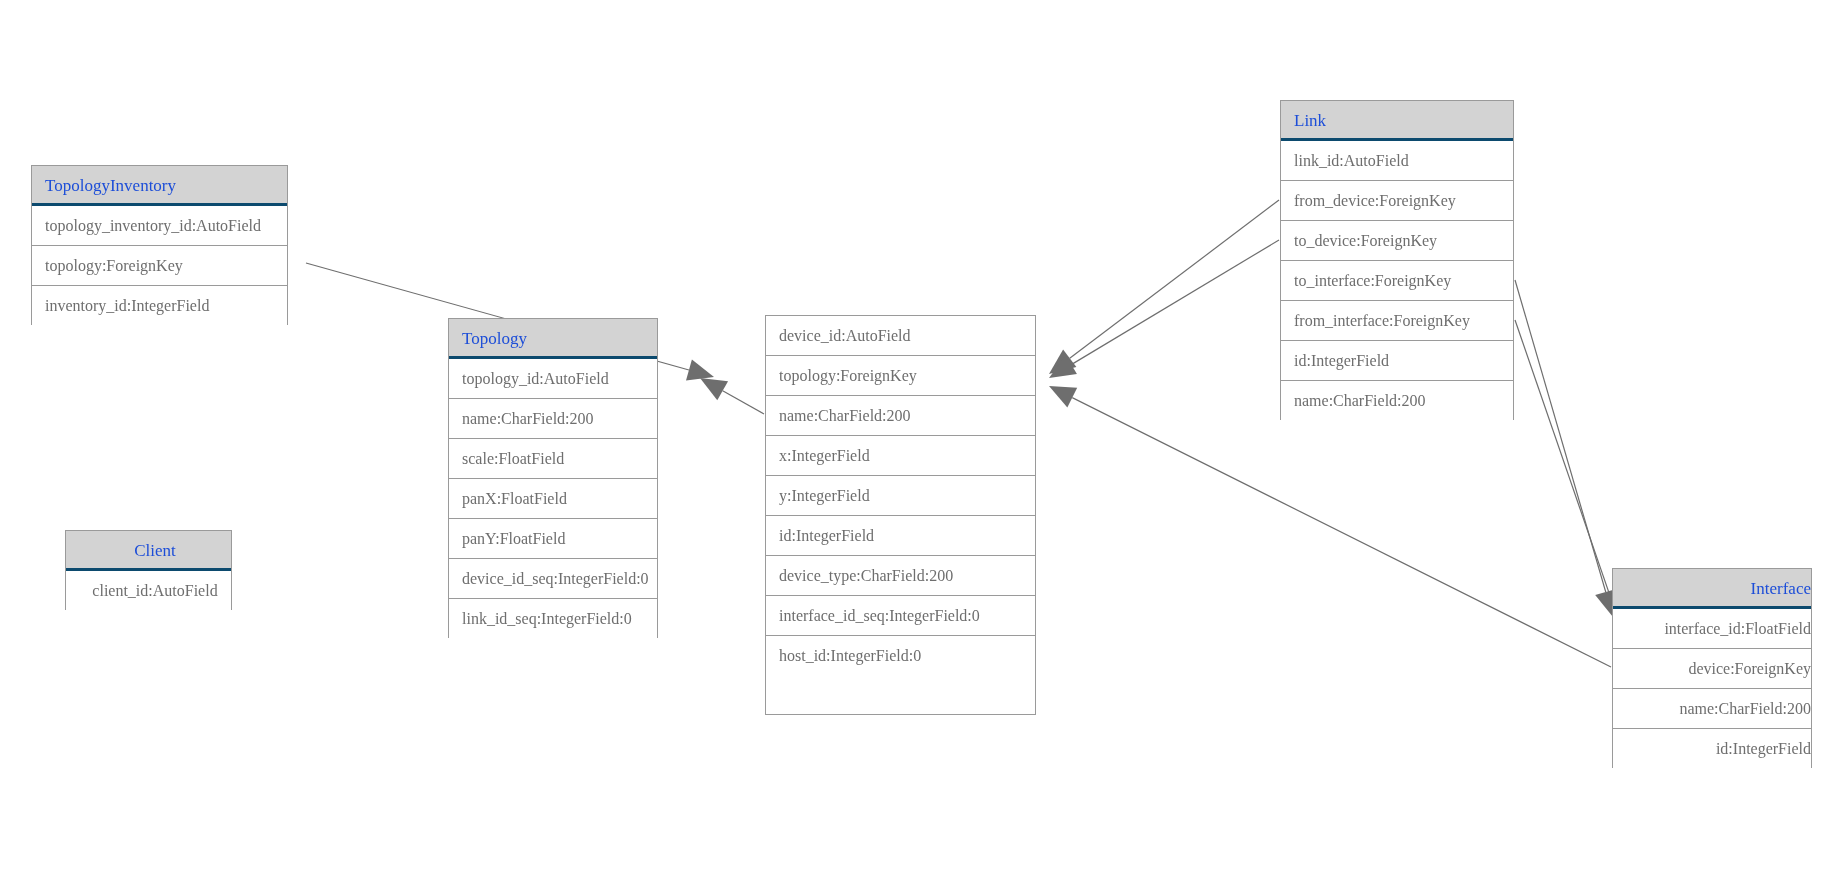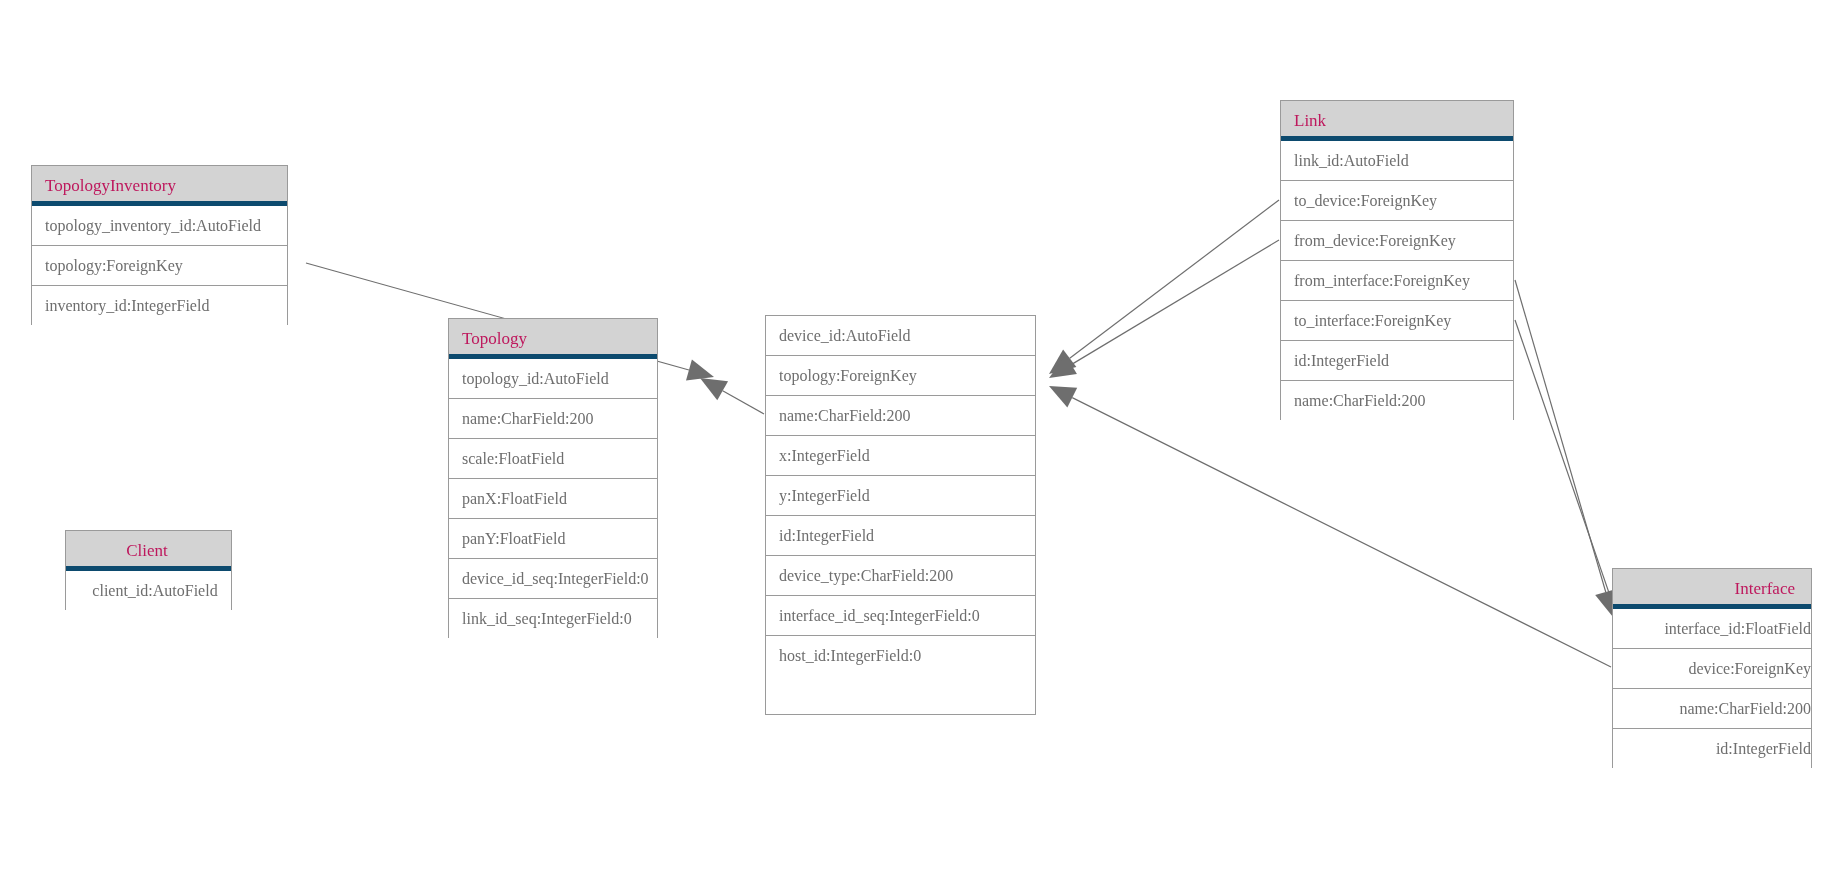--- a/index.html
+++ b/index.html
@@ -27,26 +27,26 @@
   .entity {
     position: absolute;
     box-sizing: border-box;
     border: 1px solid #9a9a9a;
     background: #ffffff;
     z-index: 2;
   }
   .entity-header {
     box-sizing: border-box;
     background: #d3d3d3;
-    border-bottom: 5px solid #0c4a6e;
-    color: #be185d;
+    border-bottom: 3px solid #0c4a6e;
+    color: #1d4ed8;
     font-size: 17px;
     height: 40px;
     line-height: 40px;
-    padding: 0 16px 0 13px;
+    padding: 0 0 0 13px;
     white-space: nowrap;
     overflow: hidden;
   }
   .entity-field {
     box-sizing: border-box;
     border-bottom: 1px solid #9a9a9a;
     color: #6e6e6e;
     font-size: 16px;
     height: 40px;
     line-height: 40px;
@@ -121,24 +121,24 @@
         <div class="entity-field">x:IntegerField</div>
         <div class="entity-field">y:IntegerField</div>
         <div class="entity-field">id:IntegerField</div>
         <div class="entity-field">device_type:CharField:200</div>
         <div class="entity-field">interface_id_seq:IntegerField:0</div>
         <div class="entity-field">host_id:IntegerField:0</div>
       </div>
       <div class="entity" style="left: 1280px; top: 100px; width: 234px; height: 320px;">
         <div class="entity-header">Link</div>
         <div class="entity-field">link_id:AutoField</div>
+        <div class="entity-field">from_device:ForeignKey</div>
         <div class="entity-field">to_device:ForeignKey</div>
-        <div class="entity-field">from_device:ForeignKey</div>
+        <div class="entity-field">to_interface:ForeignKey</div>
         <div class="entity-field">from_interface:ForeignKey</div>
-        <div class="entity-field">to_interface:ForeignKey</div>
         <div class="entity-field">id:IntegerField</div>
         <div class="entity-field">name:CharField:200</div>
       </div>
       <div class="entity" style="left: 1612px; top: 568px; width: 200px; height: 200px; text-align: right;">
         <div class="entity-header">Interface</div>
         <div class="entity-field">interface_id:FloatField</div>
         <div class="entity-field">device:ForeignKey</div>
         <div class="entity-field">name:CharField:200</div>
         <div class="entity-field">id:IntegerField</div>
       </div>

